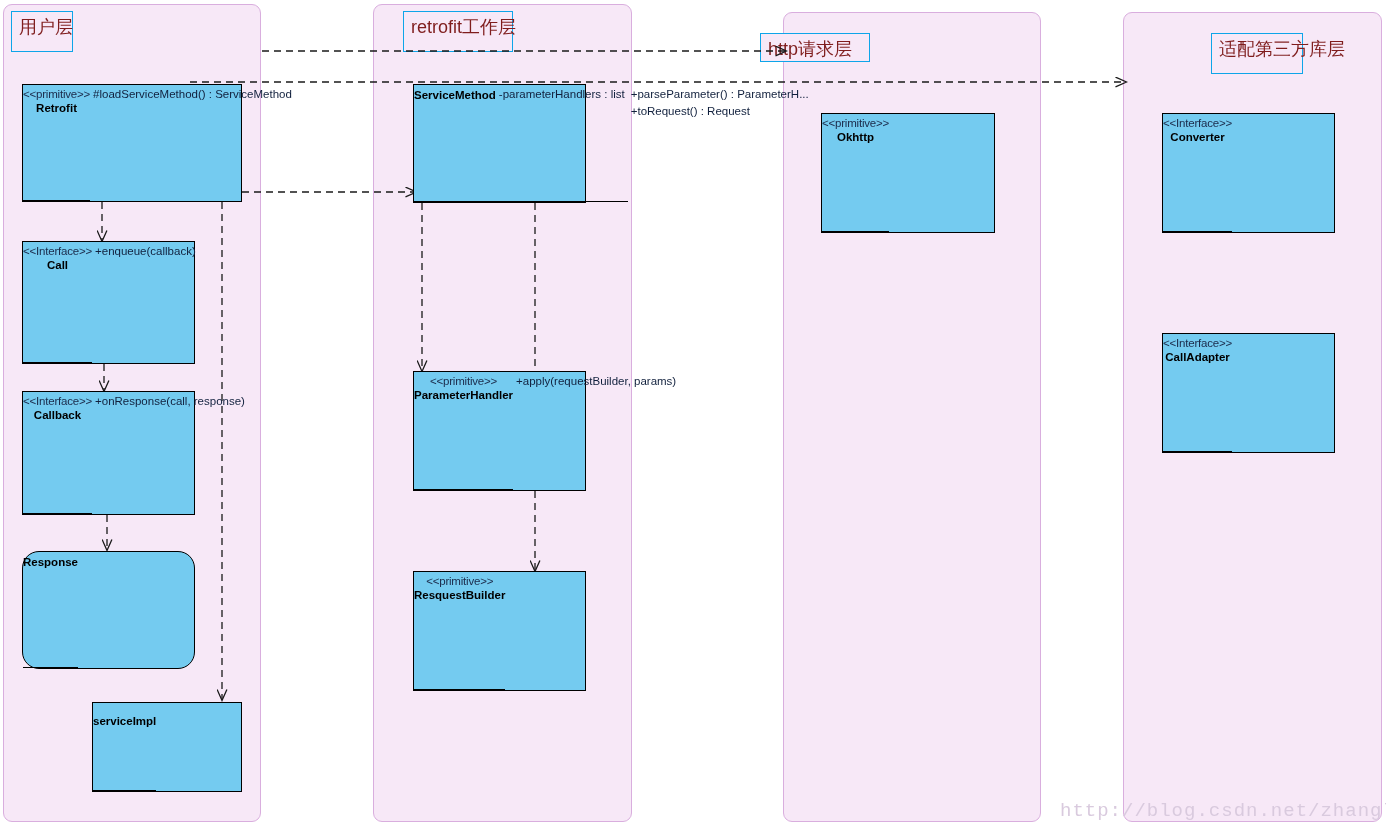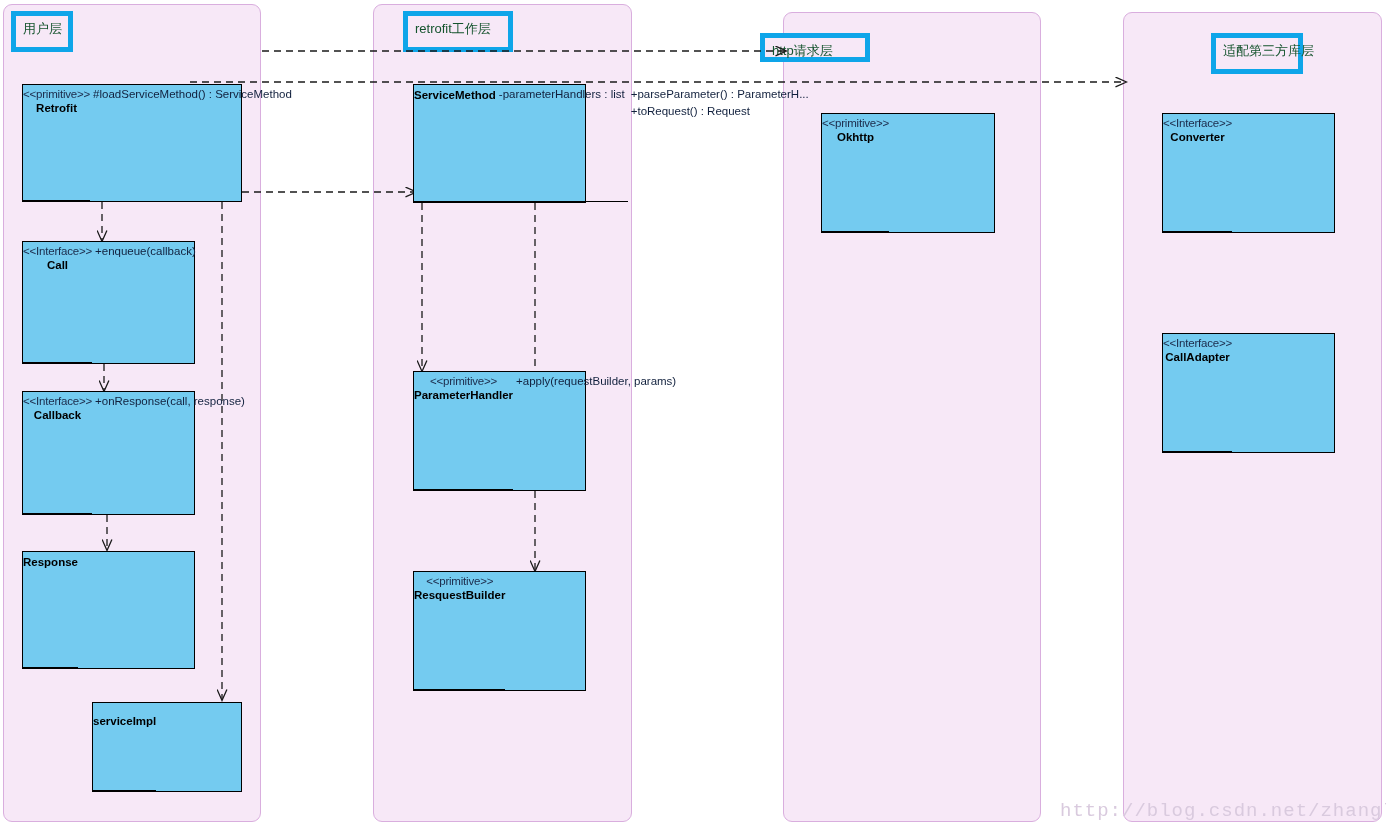--- a/index.html
+++ b/index.html
@@ -22,24 +22,24 @@
   .lane {
     position: absolute;
     background: #f7e8f7;
     border: 1px solid #d9aede;
     border-radius: 9px;
     box-sizing: border-box;
   }
   .lane-title {
     position: absolute;
     background: #f7e8f7;
-    border: 5px solid #0ea5e9;
-    box-sizing: border-box;
-    font-size: 13px;
-    color: #14532d;
+    border: 1px solid #0ea5e9;
+    box-sizing: border-box;
+    font-size: 18px;
+    color: #7f1d1d;
     line-height: 1.1;
     padding: 6px 7px 0 7px;
     white-space: nowrap;
   }
   
   .uml {
     position: absolute;
     box-sizing: border-box;
     background: #74cbf0;
     border: 1.6px solid #000000;
@@ -178,21 +178,21 @@
   <div class="uml" style="left:22px; top:391px; width:173px; height:124px;">
     <div class="hdr">
       <span class="stereo">&lt;&lt;Interface&gt;&gt;</span>
       <span class="cname">Callback</span>
     </div>
     <div class="ops">
       <div class="row">+onResponse(call, response)</div>
     </div>
   </div>
 
-  <div class="uml" style="left:22px; top:551px; width:173px; height:118px;">
+  <div class="uml" style="left:22px; top:551px; width:173px; height:118px;border-radius:17px;">
     <div class="hdr" style="padding-top:3px; padding-bottom:3px;">
       <span class="cname">Response</span>
     </div>
     <div class="ops"></div>
   </div>
 
   <div class="uml" style="left:92px; top:702px; width:150px; height:90px;">
     <div class="hdr" style="padding-top:11px; padding-bottom:3px;">
       <span class="cname">serviceImpl</span>
     </div>

